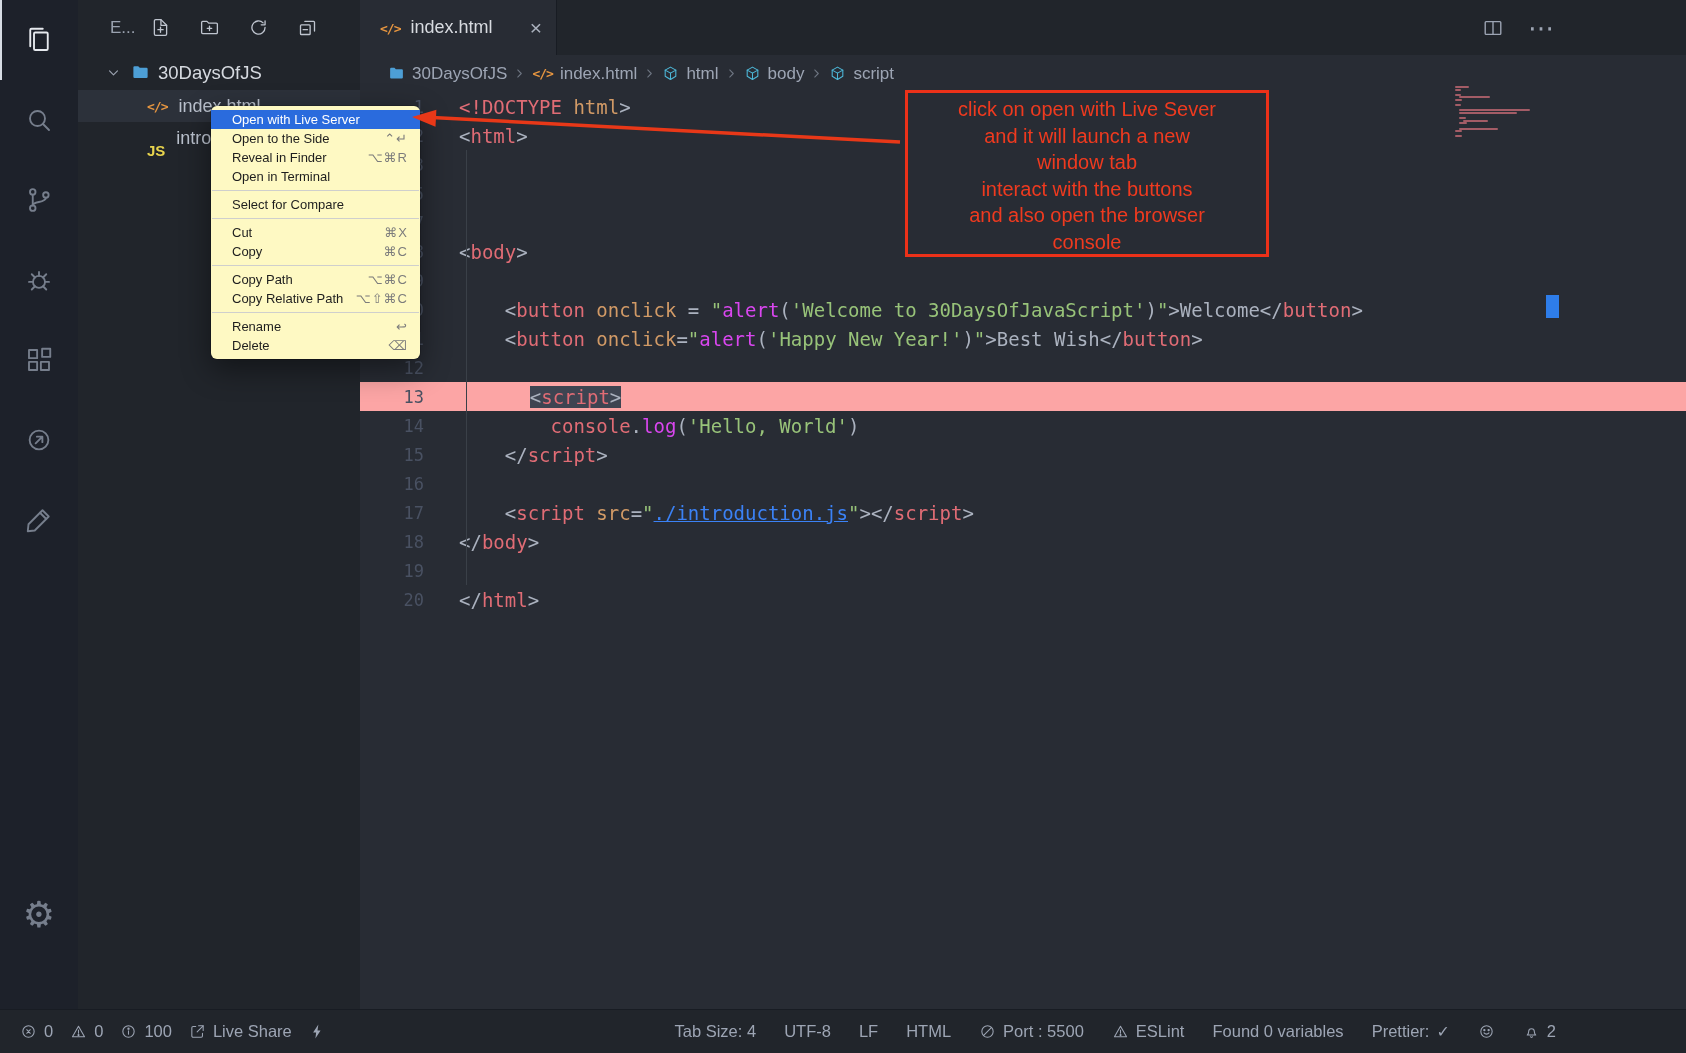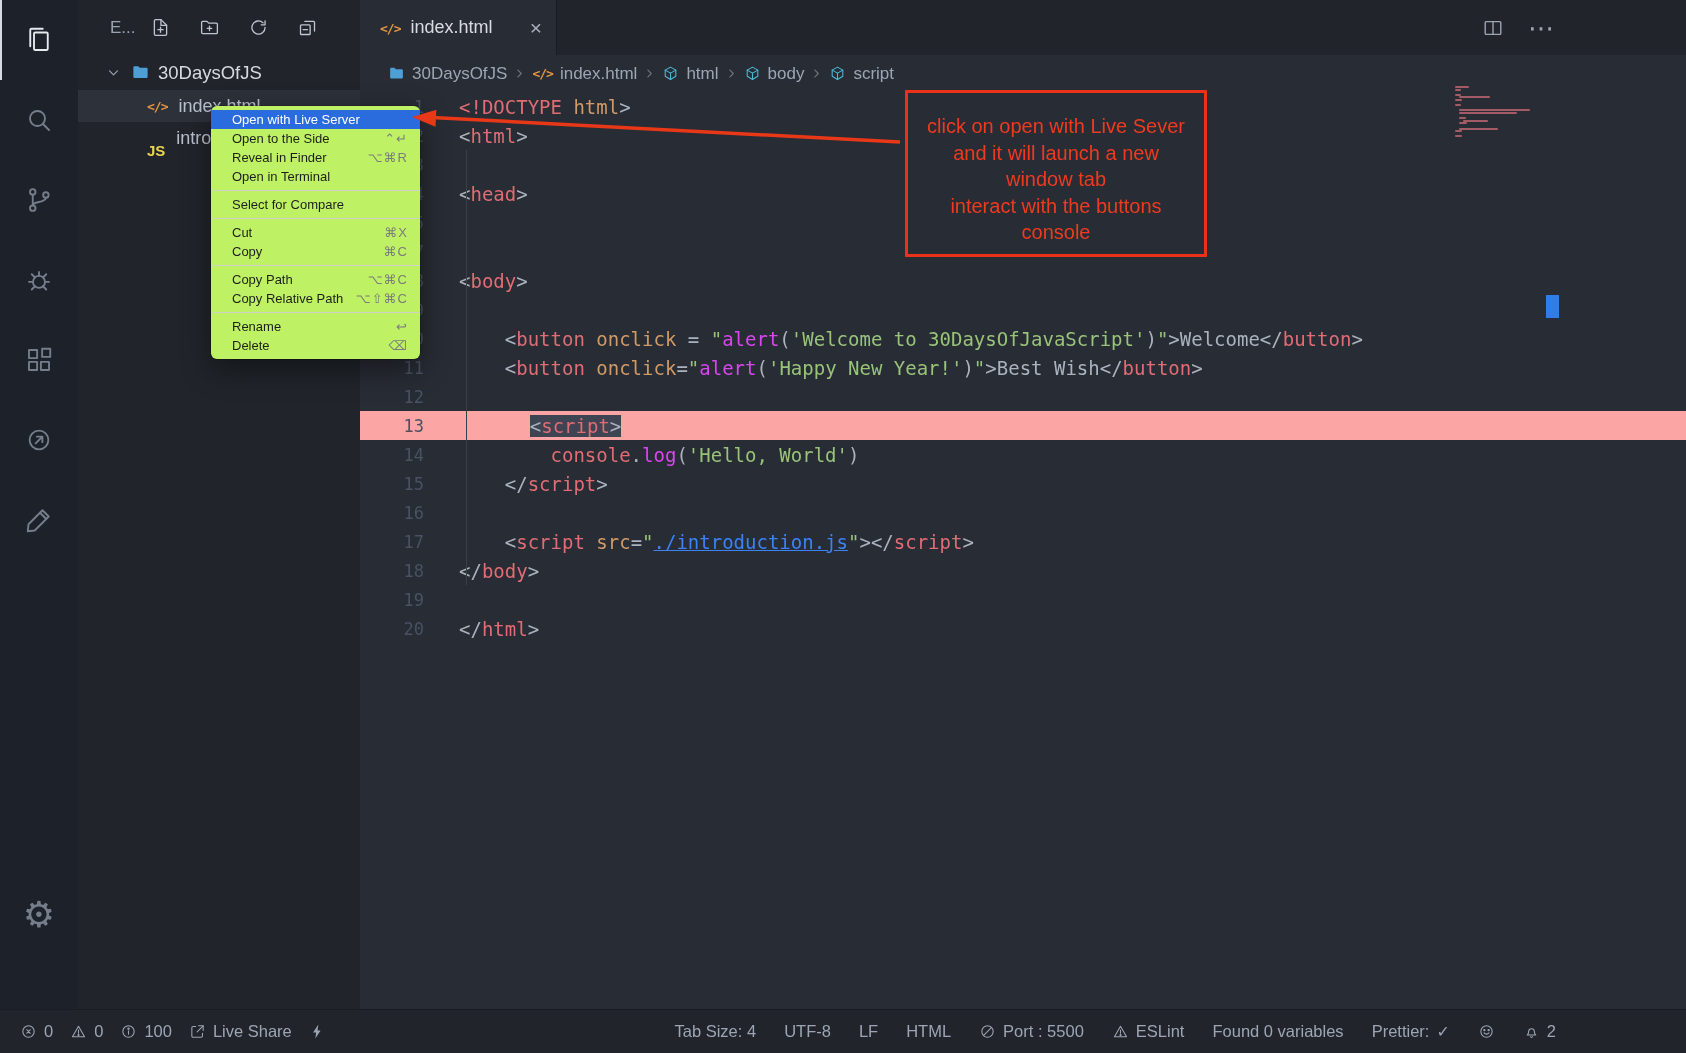--- a/index.html
+++ b/index.html
@@ -56,31 +56,31 @@
   .line.hl{background:#fca5a5;gap:25px;}
   .tk-w{color:#abb2bf}.tk-tag{color:#e06c75}.tk-attr{color:#d19a66}
   .tk-str{color:#98c379}.tk-strU{color:#3b82f6;text-decoration:underline}.tk-fn{color:#d946ef}
   .occ{background:#3e4451;}
 
   .minimap{position:absolute;top:86px;right:141px;width:90px;height:58px;}
   .mm-bar{position:absolute;height:2px;border-radius:1px;opacity:.9;}
   .ruler-marker{position:absolute;top:295px;right:127px;width:13px;height:23px;background:#2e7de9;}
 
   
-  .menu{position:absolute;left:211px;top:106px;width:209px;background:#bef264;border-radius:6px;
+  .menu{position:absolute;left:211px;top:106px;width:209px;background:#fef9c3;border-radius:6px;
     box-shadow:0 10px 30px rgba(0,0,0,.45),0 0 0 1px rgba(0,0,0,.14);padding:4px 0;
     font-size:13px;color:#1e1e1e;z-index:50;}
   .menu-item{height:19px;display:flex;align-items:center;padding:0 12px 0 21px;}
   .menu-item.sel{background:#2a6bdd;color:#fff;}
   .menu-item .sc{margin-left:auto;color:#7c7c7c;letter-spacing:1px;}
   .menu-sep{height:1px;background:#cfcfcd;margin:4px 1px;}
 
   
-  .ann-box{position:absolute;left:905px;top:90px;width:302px;height:167px;border:3px solid #ec3119;
-    z-index:30;padding-top:20px;}
+  .ann-box{position:absolute;left:905px;top:90px;width:364px;height:167px;border:3px solid #ec3119;
+    z-index:30;padding-top:3px;}
   .ann-line{color:#ef3a1f;font-size:20px;line-height:26.5px;text-align:center;}
   .arrow{position:absolute;left:400px;top:96px;width:515px;height:60px;z-index:60;}
 
   
   .statusbar{position:absolute;left:0;right:0;bottom:0;height:44px;background:#21252b;border-top:1px solid #181c23;
     display:flex;align-items:center;font-size:16.5px;color:#9da5b4;z-index:20;}
   .sb-left{display:flex;align-items:center;gap:17px;padding-left:20px;}
   .sb-right{margin-left:auto;display:flex;align-items:center;gap:28px;padding-right:130px;}
   .sb-item{display:flex;align-items:center;gap:7px;}
   .statusbar .icon svg{width:17px;height:17px;}
@@ -284,24 +284,20 @@
           </div>
           <div class="line">
             <span class="ln">2</span>
             <span class="code"><span class="tk-w">&lt;</span><span class="tk-tag">html</span><span class="tk-w">&gt;</span></span>
           </div>
           <div class="line">
             <span class="ln">3</span>
             <span class="code"></span>
           </div>
           <div class="line">
-            <span class="ln">4</span>
-            <span class="code"><span class="tk-w">&lt;</span><span class="tk-tag">head</span><span class="tk-w">&gt;</span></span>
-          </div>
-          <div class="line">
             <span class="ln">5</span>
           </div>
           <div class="line">
             <span class="ln">7</span>
             <span class="code"></span>
           </div>
           <div class="line">
             <span class="ln">8</span>
             <span class="code"><span class="tk-w">&lt;</span><span class="tk-tag">body</span><span class="tk-w">&gt;</span></span>
           </div>
@@ -420,20 +416,21 @@
         <span>Delete</span>
         <span class="sc">⌫</span>
       </div>
     </div>
 
   <div class="ann-box">
       <div class="ann-line">click on open with Live Sever</div>
       <div class="ann-line">and it will launch a new</div>
       <div class="ann-line">window tab</div>
       <div class="ann-line">interact with the buttons</div>
+      <div class="ann-line">and also open the browser</div>
       <div class="ann-line">console</div>
     </div>
   <svg class="arrow" viewBox="0 0 515 60">
     <line x1="500" y1="46" x2="32" y2="21.5" stroke="#e83818" stroke-width="3.5"></line>
     <polygon points="12,21 36.4,13.8 35.5,30.8" fill="#e83818"></polygon>
   </svg>
 
   <div class="statusbar">
     <div class="sb-left">
         <div class="sb-item">

